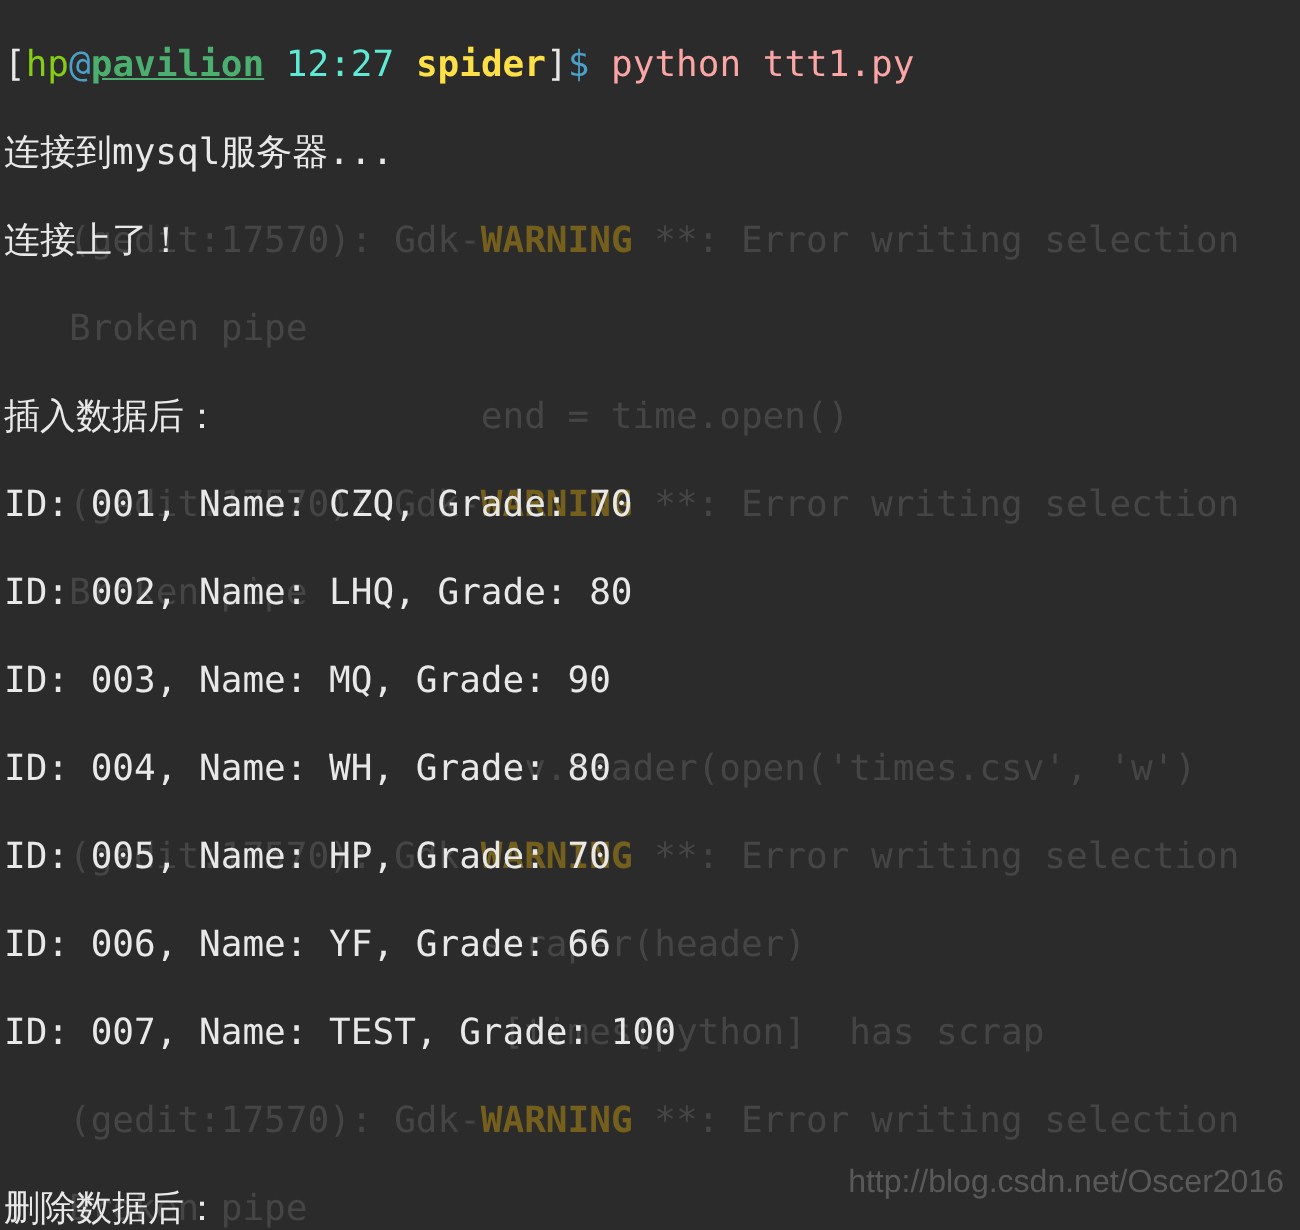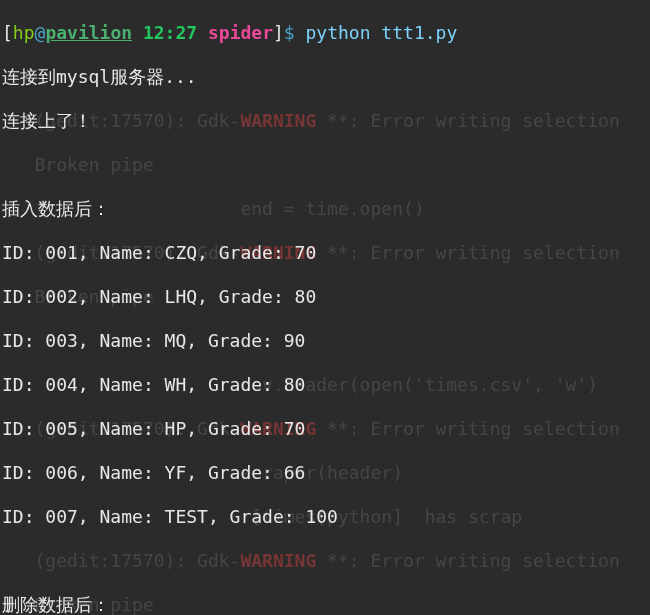--- a/index.html
+++ b/index.html
@@ -22,43 +22,43 @@
     position: absolute;
     left: 0;
     top: 0;
     width: 650px;
     color: #5c5c5c;
     opacity: 0.55;
     white-space: pre;
     padding-left: 2px;
   }
   .ghost .warn {
-    color: #ef4444;
+    color: #eab308;
     font-weight: bold;
     opacity: 0.7;
   }
   .fg {
     position: absolute;
     left: 0;
     top: 0;
     width: 650px;
     white-space: pre;
     padding-left: 2px;
   }
   .line { height: 22px; }
   .white { color: #e8e8e8; }
   .bracket { color: #e8e8e8; }
   .user { color: #84cc16; }
   .at { color: #4aa0c7; }
   .host { color: #4bb06f; font-weight: bold; }
   .hostUL { text-decoration: underline; }
-  .time { color: #22c55e; font-weight: bold; }
-  .dir { color: #ec4899; font-weight: bold; }
+  .time { color: #5eead4; font-weight: normal; }
+  .dir { color: #fde047; font-weight: bold; }
   .dollar { color: #4aa0c7; }
-  .cmd { color: #7dd3fc; }
+  .cmd { color: #fca5a5; }
   .watermark {
     position: absolute;
     right: 8px;
     bottom: 12px;
     color: #888;
     opacity: 0.5;
     font-size: 16px;
     font-family: sans-serif;
   }
 </style>
@@ -119,13 +119,14 @@
 
 
 
 
 
 
 
 
   </div>
 
+  <div class="watermark">http://blog.csdn.net/Oscer2016</div>
 </div>
 
 </body></html>

